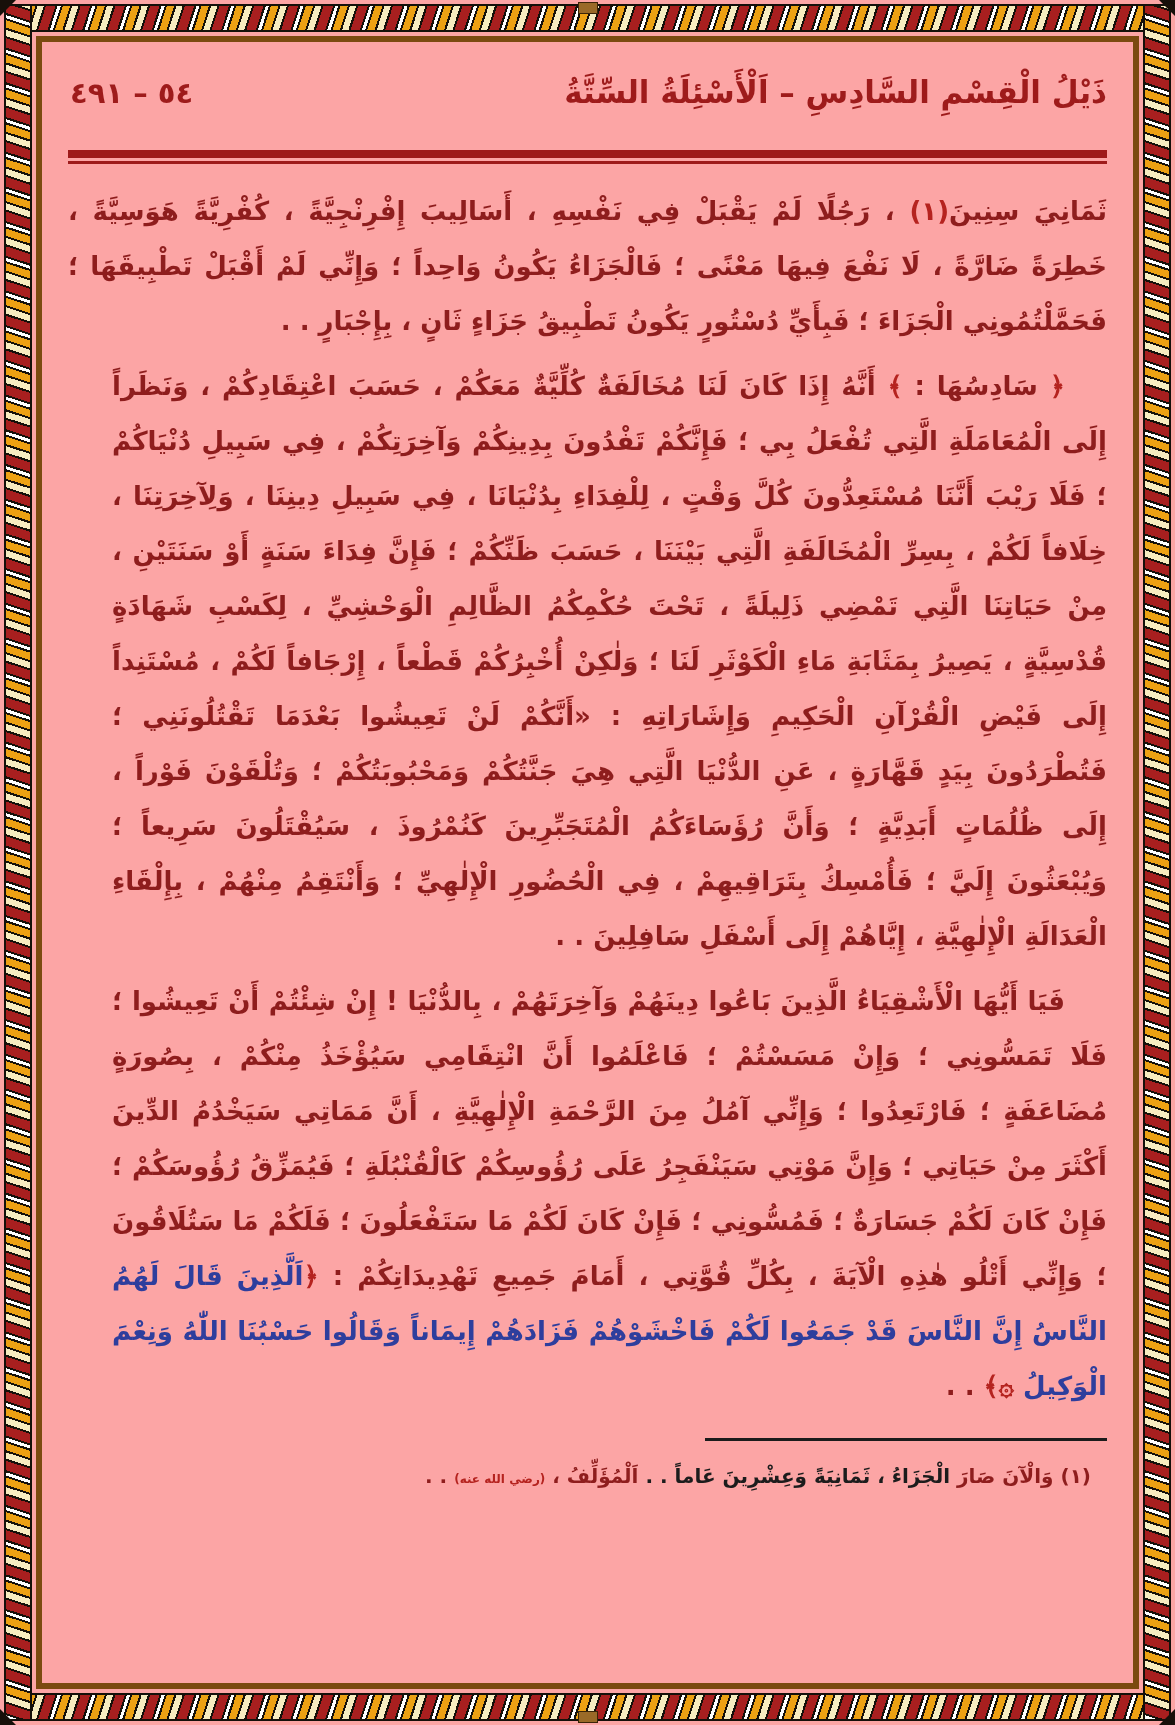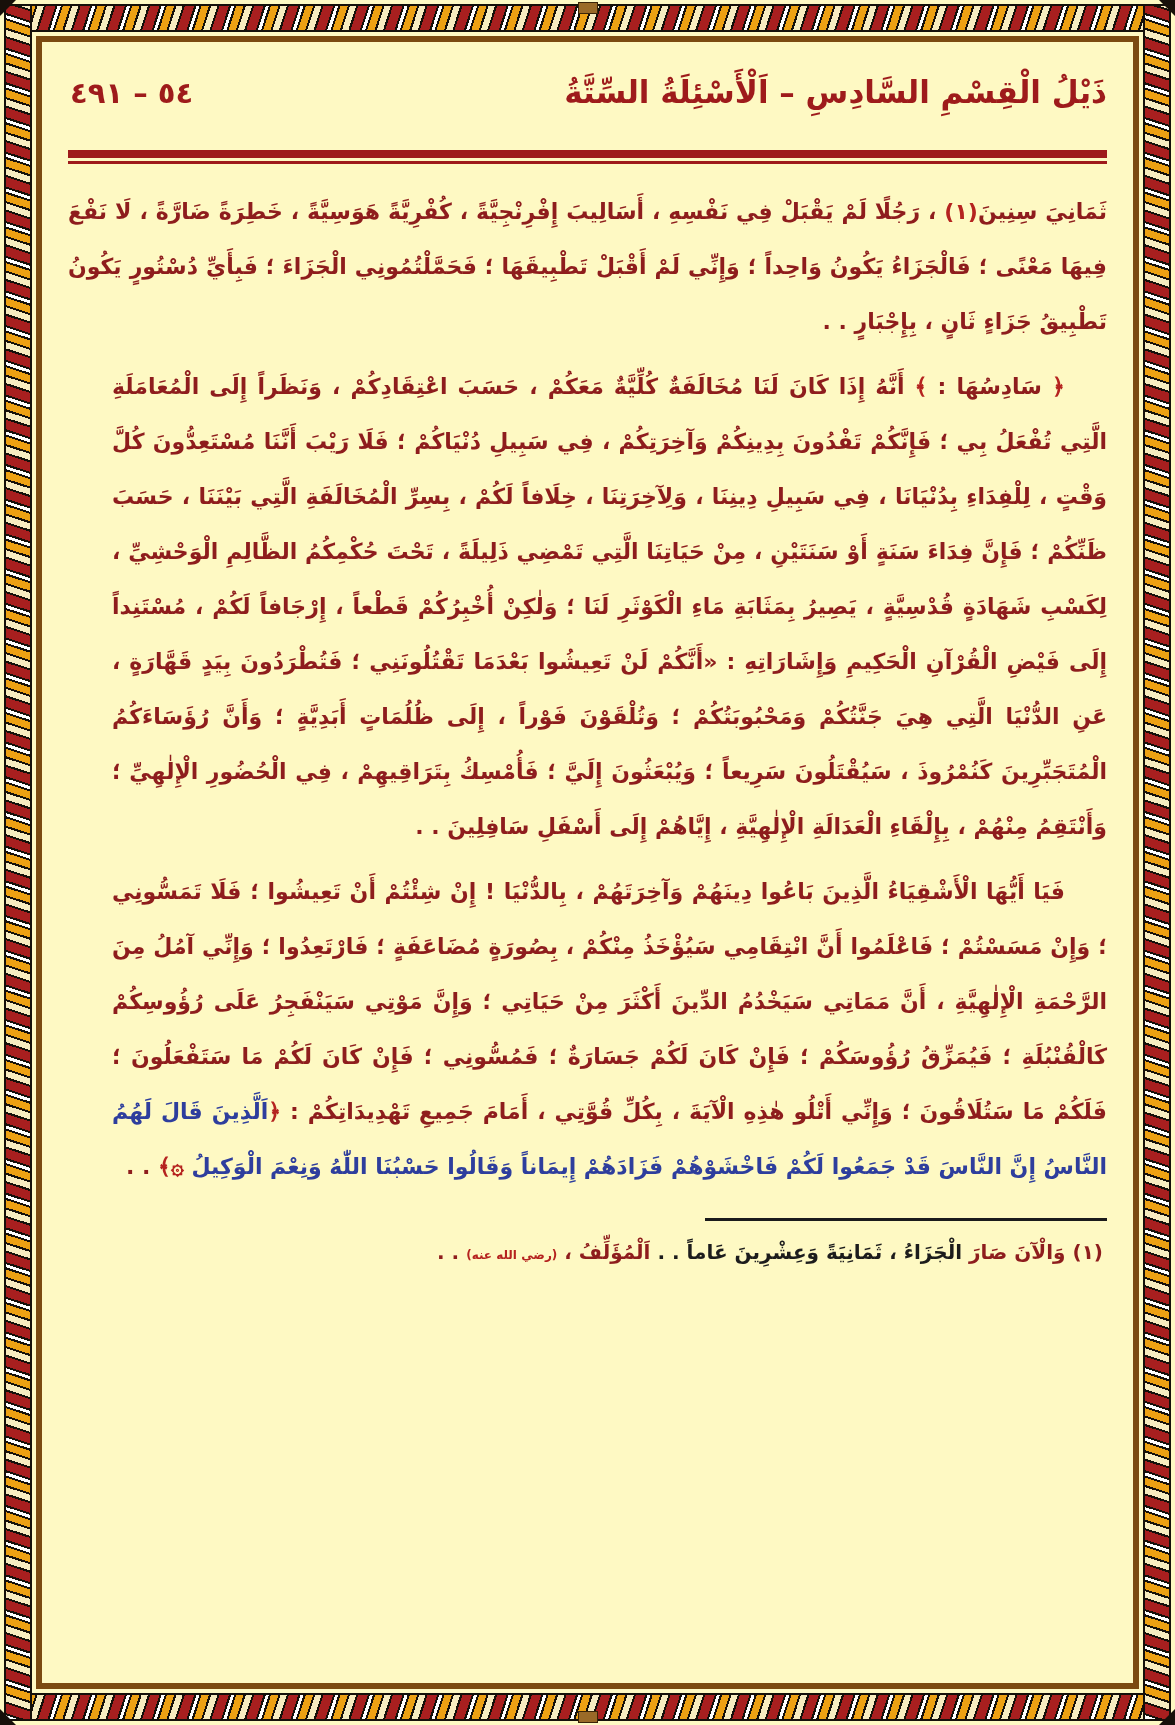--- a/index.html
+++ b/index.html
@@ -1,16 +1,16 @@
 <!DOCTYPE html>
 <html lang="ar"><head>
 <meta charset="utf-8">
 <style>
   html,body{margin:0;padding:0;background:#ffffff;}
-  .page{position:relative;width:1175px;height:1725px;background:#fef9c3;overflow:hidden;
+  .page{position:relative;width:1175px;height:1725px;background:#fca5a5;overflow:hidden;
         font-family:"DejaVu Sans",sans-serif;}
 
   
   .chain{position:absolute;border:2px solid #15100a;}
   .band-top,.band-bottom{left:4px;right:4px;height:24px;
      background:repeating-linear-gradient(108deg,
        #f7ecc0 0 3px,#15100a 3px 5px,#a81f1f 5px 14px,#15100a 14px 16px,
        #ffffff 16px 19px,#15100a 19px 21px,#eda113 21px 28px,#15100a 28px 30px,#f7ecc0 30px 33px);}
   .band-top{top:4px;}
   .band-bottom{bottom:4px;}
@@ -31,30 +31,30 @@
   .notch.top{top:2px;} .notch.bottom{bottom:2px;}
 
   
   .content{position:absolute;top:50px;bottom:48px;left:68px;right:68px;direction:rtl;}
   .header{position:relative;padding-top:24px;height:76px;}
   .title{text-align:right;font-size:31px;font-weight:bold;color:#9e1b1b;}
   .pagenum{position:absolute;left:2px;top:26px;font-size:29px;font-weight:bold;color:#9e1b1b;}
   .rule-thick{height:8px;background:#9e1b1b;}
   .rule-thin{height:3px;background:#9e1b1b;margin-top:3px;}
 
-  .bodytext{margin-top:20px;color:#8e1d1d;font-size:22px;font-weight:bold;
+  .bodytext{margin-top:20px;color:#8e1d1d;font-size:26px;font-weight:bold;
             line-height:55px;text-align:justify;}
   .para{margin:0 0 10px;}
   .indent{text-indent:42px;margin-left:44px;}
   .fnref{color:#b5231f;}
   .ornament{color:#b5231f;}
   .quran{color:#2e3e9d;}
 
   .fn-sep{width:402px;height:3px;background:#1b1b1b;margin:24px 0 12px auto;}
-  .footnote{margin:4px;font-size:20px;font-weight:bold;color:#8e1d1d;
+  .footnote{margin:16px;font-size:20px;font-weight:bold;color:#8e1d1d;
             text-align:right;line-height:1.9;}
   .fn-black{color:#1c1c1c;}
   .fn-red{color:#8e1d1d;}
   .fn-seal{color:#b5231f;font-size:12px;}
 </style>
 </head>
 <body>
 
 <div class="page">
 

